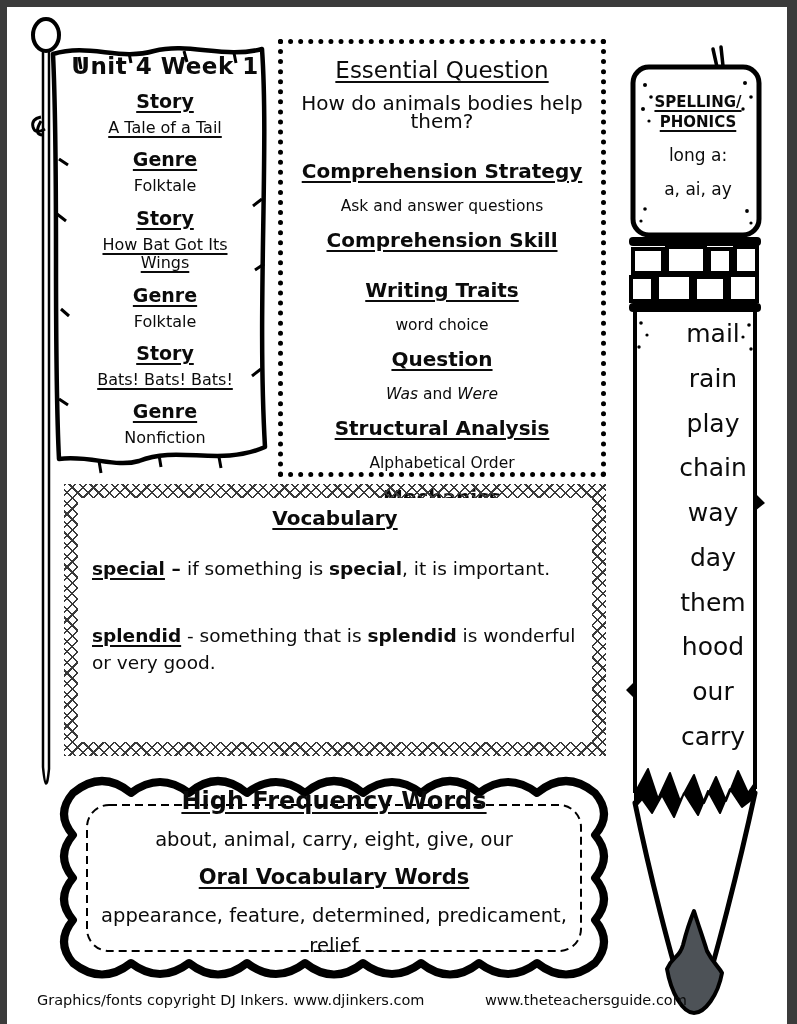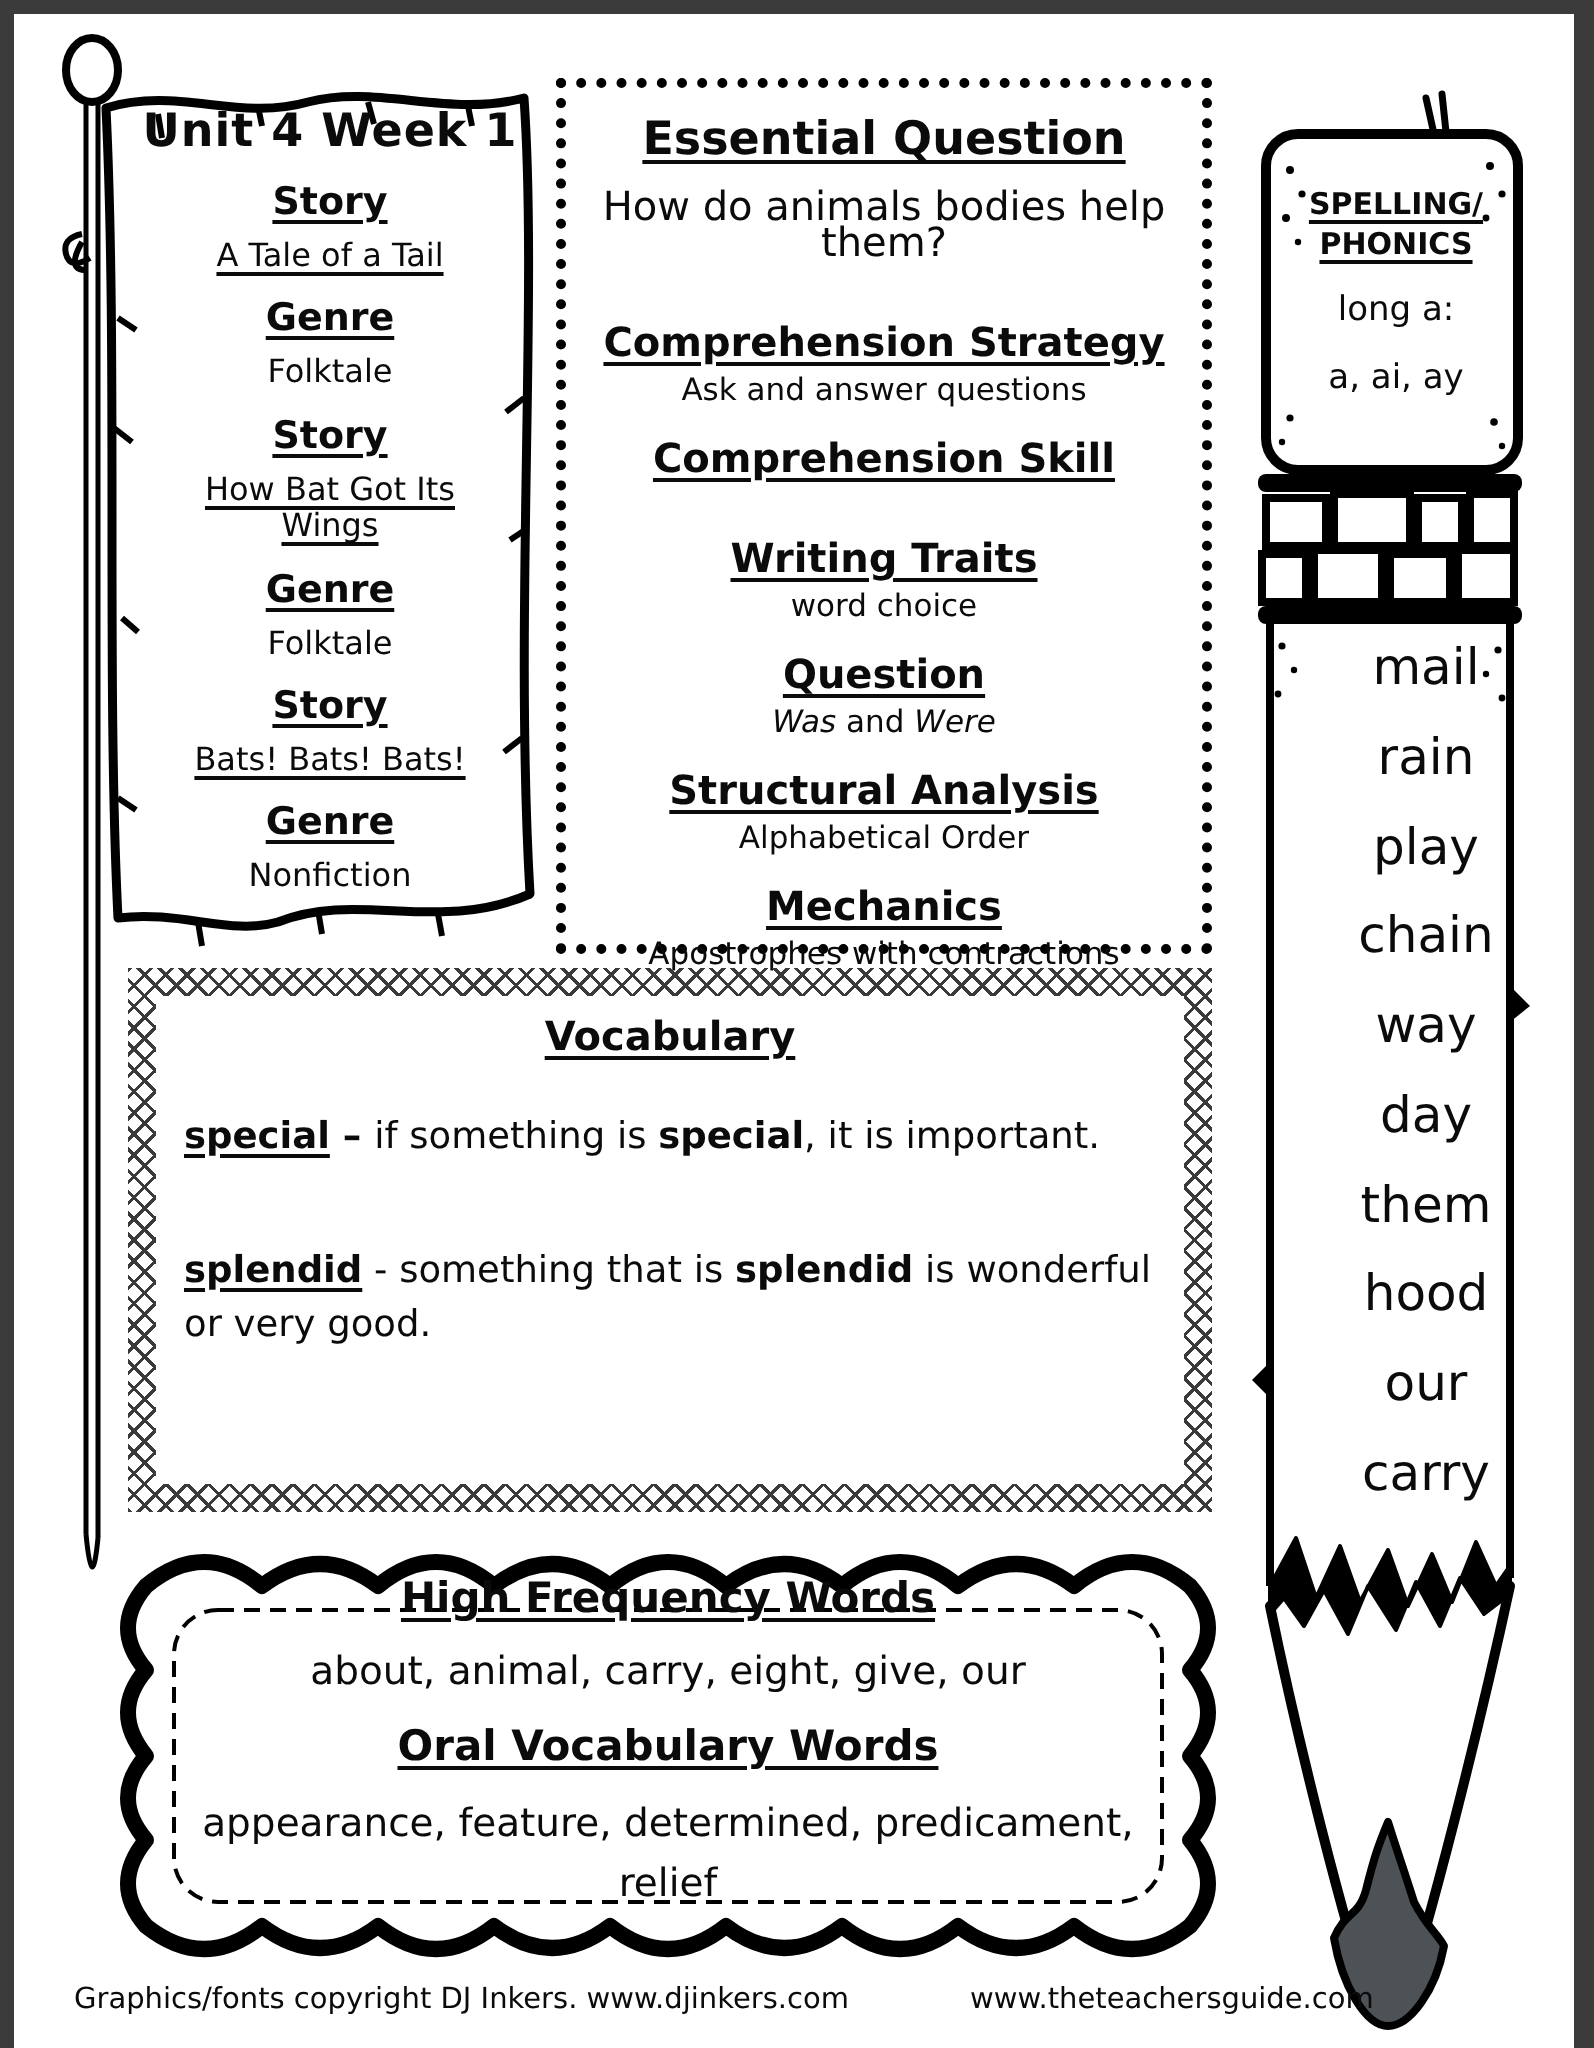--- a/index.html
+++ b/index.html
@@ -17,47 +17,47 @@
   .flag-content { position:absolute; left:62px; top:46px; width:192px; text-align:center; }
   .flag-title { font-size:23px; font-weight:bold; letter-spacing:.5px; }
   .flag-label { font-size:19px; font-weight:bold; margin-top:11px; }
   .flag-value { font-size:16px; margin-top:7px; line-height:1.15; }
 
   
   .eq-box {
     position:absolute; left:271px; top:32px; width:328px; height:438px;
     border:5px dotted #000; padding-top:13px; text-align:center;
   }
-  .eq-title { font-size:23px; font-weight:bold; }
+  .eq-title { font-size:23px; font-weight:normal; }
   .eq-q1 { font-size:20px; margin-top:10px; line-height:1; }
   .eq-q2 { font-size:20px; margin-top:-4px; }
   .eq-sec { margin-top:13px; }
   .eq-sec.gap { margin-top:26px; }
   .eq-head { font-size:20px; font-weight:bold; }
-  .eq-detail { font-size:15.5px; margin-top:3px;text-align:center; }
+  .eq-detail { font-size:15.5px; margin-top:14px;text-align:center; }
 
   
   .vocab-frame {
     position:absolute; left:57px; top:477px; width:542px; height:272px;
     background:
       repeating-linear-gradient(45deg,#3a3a3a 0 1.6px,transparent 1.6px 7.5px),
       repeating-linear-gradient(135deg,#3a3a3a 0 1.6px,transparent 1.6px 7.5px);
     padding:14px;
   }
   .vocab-inner { width:100%; height:100%; background:#fff; padding:8px 14px; }
   .vocab-title { text-align:center; font-size:20px; font-weight:bold; }
   .vocab-entry { font-size:18.5px; margin-top:26px; line-height:1.45; }
   .vocab-entry.second { margin-top:40px; }
   .vw { font-weight:bold; text-decoration:underline; text-decoration-thickness:2px; text-underline-offset:3px; }
   .vb { font-weight:bold; }
 
   
   .hfw-art { position:absolute; left:46px; top:756px; }
   .hfw-content { position:absolute; left:92px; top:780px; width:470px; text-align:center; }
-  .hfw-title { font-size:21px; font-weight:bold; }
+  .hfw-title { font-size:24px; font-weight:bold; }
   .hfw-words { font-size:19.5px; margin-top:13px; }
   .hfw-oral-title { font-size:21px; font-weight:bold; margin-top:14px; }
   .hfw-oral-words { font-size:19.5px; margin-top:12px; line-height:1.55; }
 
   
   .pencil-art { position:absolute; left:608px; top:34px; }
   .eraser-text { position:absolute; left:624px; top:86px; width:134px; text-align:center; }
   .eraser-title { font-size:15px; font-weight:bold; line-height:1.3; }
   .phonics-focus { font-size:17px; margin-top:13px; }
   .phonics-patterns { font-size:17px; margin-top:14px; }

